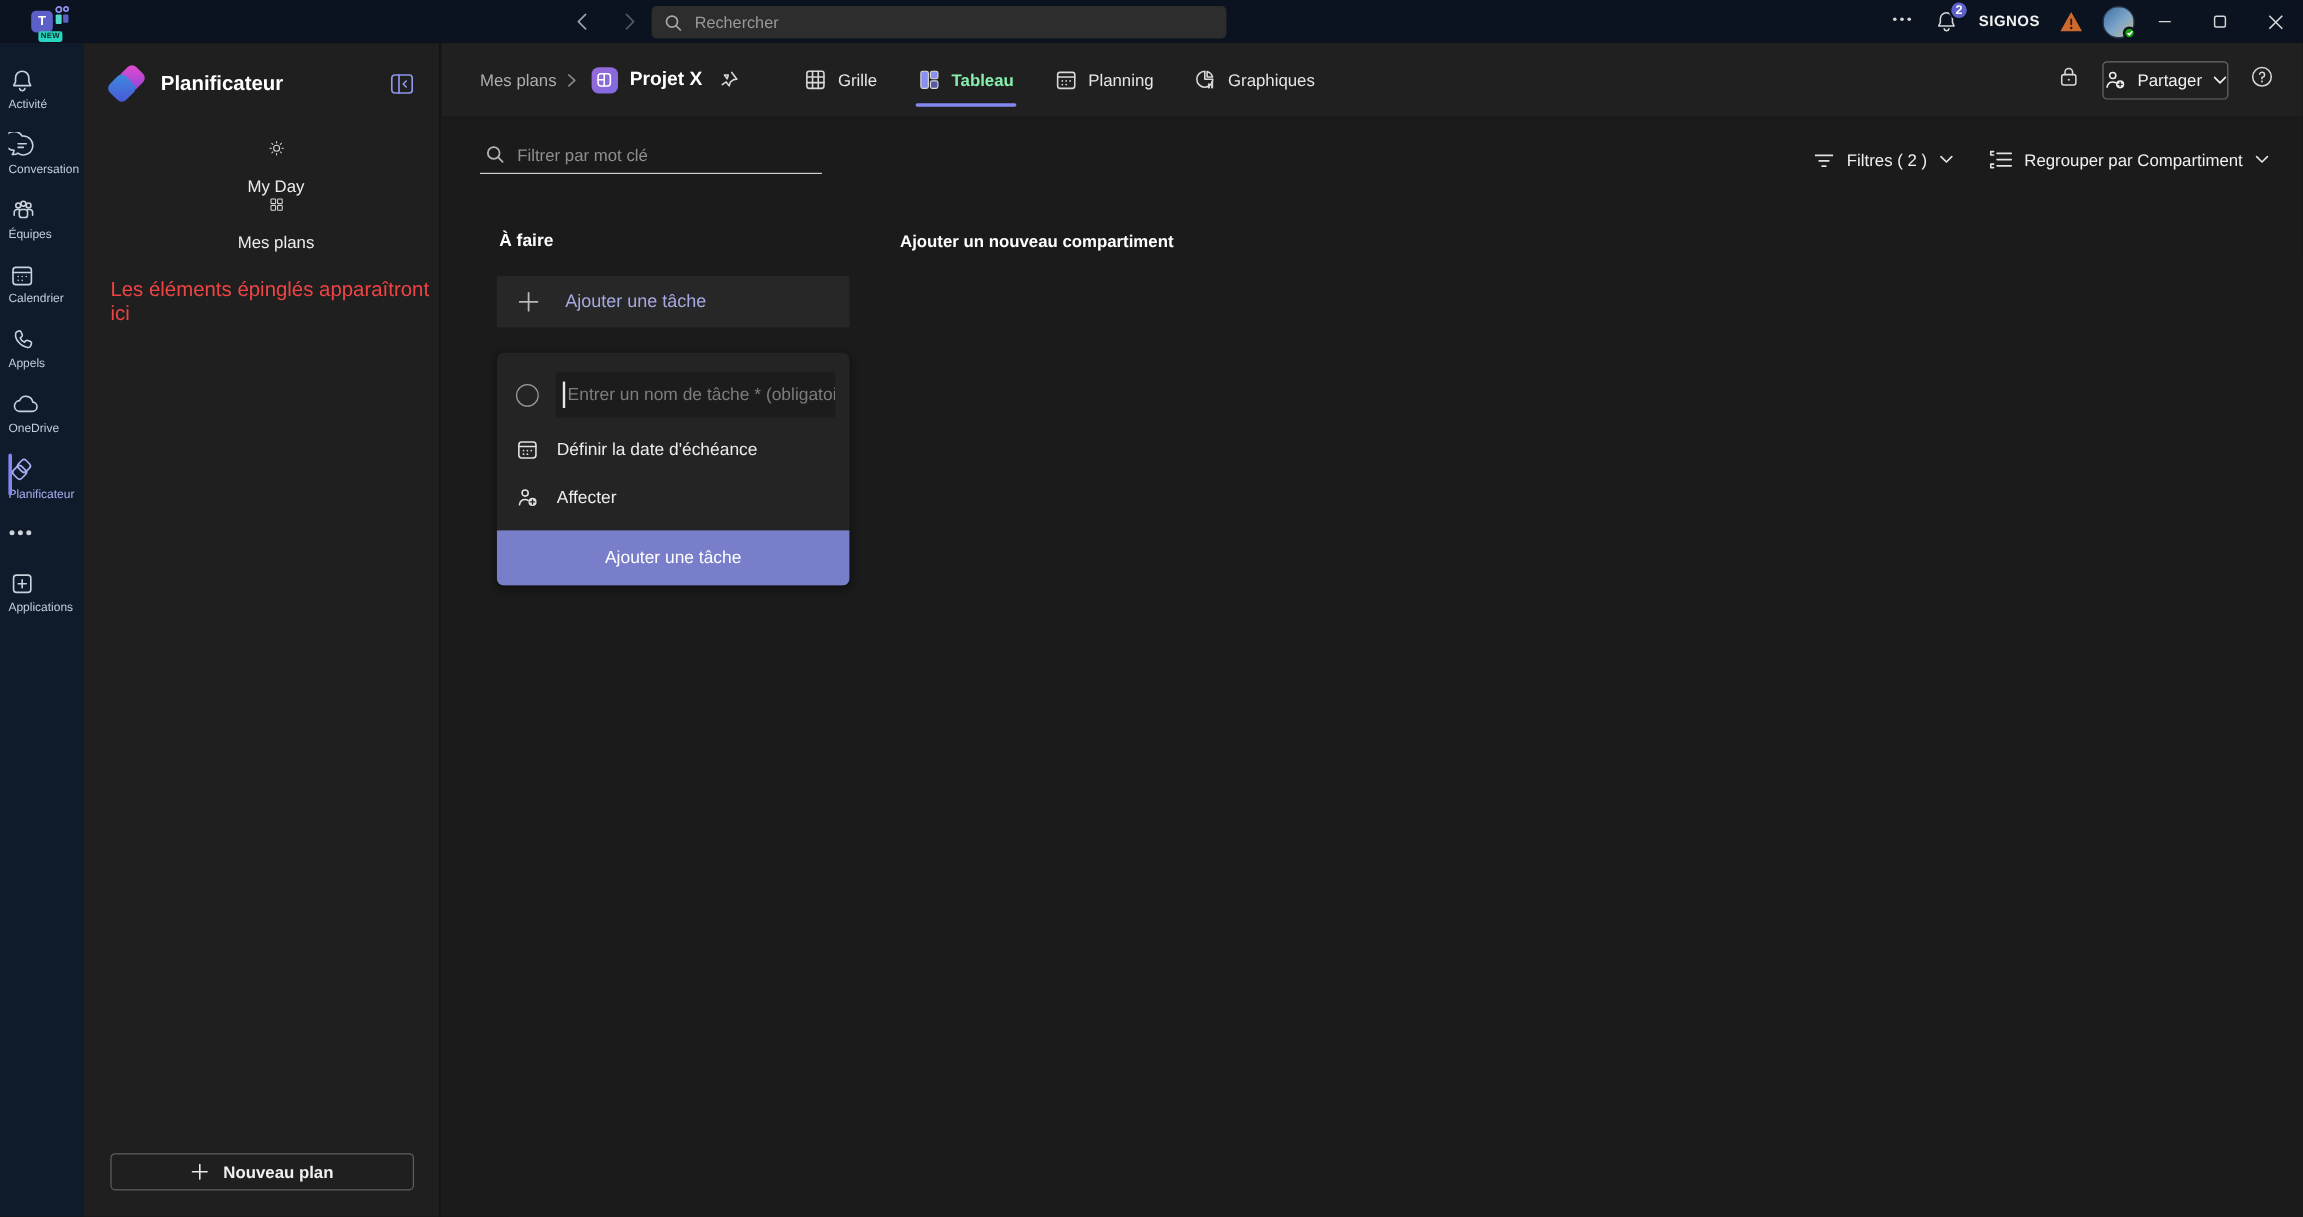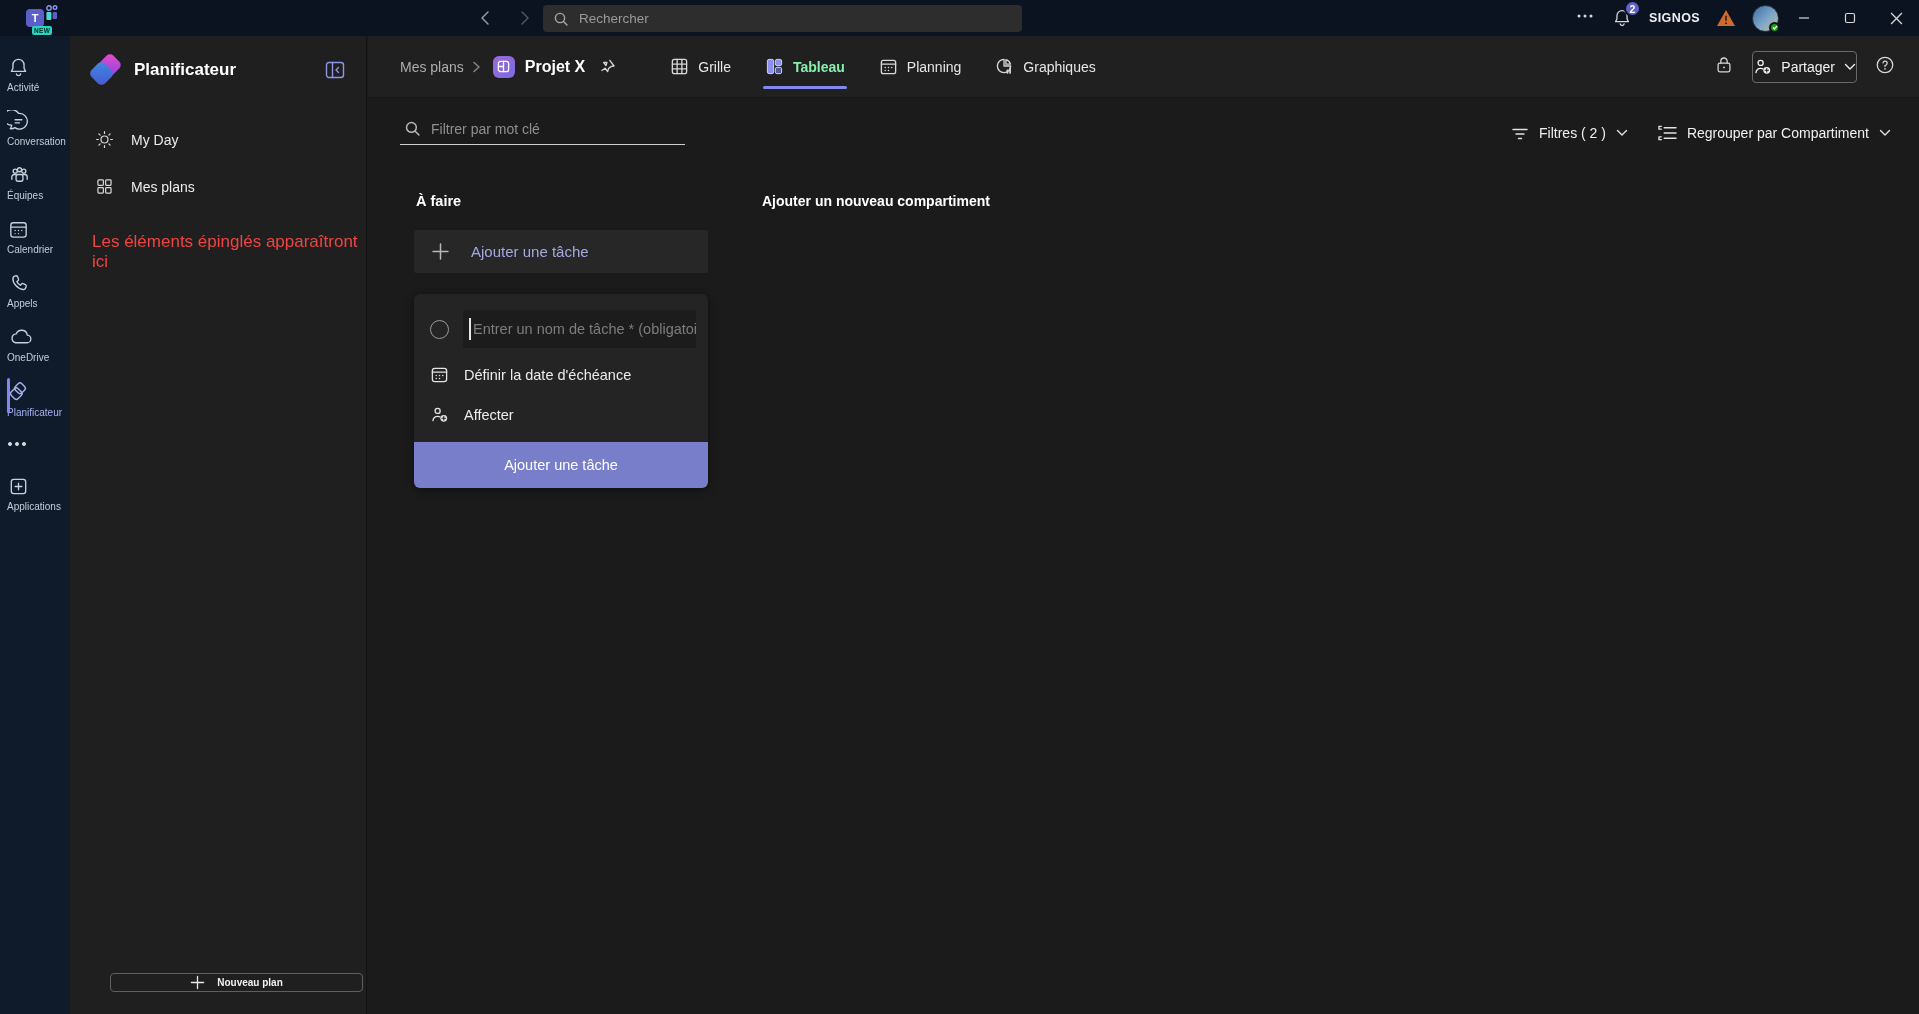--- a/index.html
+++ b/index.html
@@ -55,26 +55,26 @@
   .sb-head { display:flex; align-items:center; padding:20px 18px 10px 22px; }
   .sb-logo { width:30px; height:28px; position:relative; margin-right:12px; }
   .sb-logo .p1 { position:absolute; left:9px; top:0; width:18px; height:18px; border-radius:5px;
     background:linear-gradient(135deg,#e94ccb,#8a44e0); transform:rotate(45deg); }
   .sb-logo .p2 { position:absolute; left:0; top:8px; width:19px; height:19px; border-radius:5px;
     background:linear-gradient(135deg,#3f8cdf,#4955d6); transform:rotate(45deg); }
   .sb-title { font-size:17px; font-weight:bold; color:#ffffff; flex:1; }
   .sb-collapse { width:26px; height:24px; display:flex; align-items:center; justify-content:center; }
   .sb-nav { padding:22px 0 0 0; }
   .sb-item { display:flex; align-items:center; gap:16px; height:47px; padding-left:24px; font-size:14px;
-    color:#ececec; cursor:pointer; }
+    color:#ececec; cursor:pointer;flex-direction:column; }
   .sb-item svg { stroke:#d8d8d8; }
   .sb-section { padding:14px 0 0 22px; font-size:12.5px; font-weight:bold; color:#d2d2d2; }
   .sb-hint { padding:22px 0 0 22px; font-size:17px; color:#ef4444; }
-  .sb-newplan { position:absolute; left:40px; bottom:22px; width:253px; height:19px; border:1px solid #5f5f5f;
-    border-radius:4px; background:transparent; color:#f0f0f0; font-size:10px; font-weight:bold;
+  .sb-newplan { position:absolute; left:22px; bottom:22px; width:253px; height:31px; border:1px solid #5f5f5f;
+    border-radius:4px; background:transparent; color:#f0f0f0; font-size:14px; font-weight:bold;
     display:flex; align-items:center; justify-content:center; gap:12px; cursor:pointer;
     font-family:"Liberation Sans",sans-serif; }
 
   
   .main { position:absolute; top:36px; left:368px; right:0; bottom:0; background:#1b1b1b; }
   .main-head { height:62px; background:#202020; display:flex; align-items:center; padding:0 24px 0 32px;
     border-bottom:1px solid #161616; }
   .crumb { display:flex; align-items:center; gap:8px; }
   .crumb-root { color:#adadad; font-size:14px; cursor:pointer; }
   .plan-ico { width:22px; height:22px; border-radius:6px; background:linear-gradient(135deg,#9a6ad8,#7e6ae2);
@@ -96,21 +96,21 @@
   .toolbar { display:flex; align-items:flex-end; padding:18px 28px 0 32px; }
   .kw-filter { display:flex; align-items:center; gap:10px; width:285px; padding:4px 2px 7px 4px;
     border-bottom:1px solid #cfcfcf; }
   .kw-filter input { background:transparent; border:0; outline:0; color:#d5d5d5; font-size:14px; width:230px;
     font-family:"Liberation Sans",sans-serif; }
   .kw-filter input::placeholder { color:#8f8f8f; }
   .toolbar-right { margin-left:auto; display:flex; align-items:center; gap:30px; padding-bottom:4px; }
   .tb-chip { display:flex; align-items:center; gap:10px; color:#f0f0f0; font-size:14px; cursor:pointer; }
   .tb-chip svg { stroke:#e2e2e2; }
 
-  .board { display:flex; gap:54px; padding:48px 0 0 46px; }
+  .board { display:flex; gap:42px; padding:48px 0 0 46px; }
   .col { width:294px; }
   .col-title { color:#ffffff; font-size:14.5px; font-weight:bold; padding-left:2px; }
   .addtask-row { margin-top:21px; height:43px; background:#272727; border-radius:2px; display:flex;
     align-items:center; padding-left:18px; gap:22px; cursor:pointer; color:#a6a9e0; font-size:15px; }
   .task-card { margin-top:21px; background:#242424; border-radius:6px; overflow:hidden;
     box-shadow:0 2px 8px rgba(0,0,0,.45); }
   .tc-namerow { display:flex; align-items:center; gap:14px; padding:16px 12px 6px 16px; }
   .tc-circle { width:19px; height:19px; border-radius:50%; border:1.6px solid #9a9a9a; flex:none; }
   .tc-input { position:relative; flex:1; background:#1c1c1c; border-radius:3px; height:38px;
     display:flex; align-items:center; overflow:hidden; }

